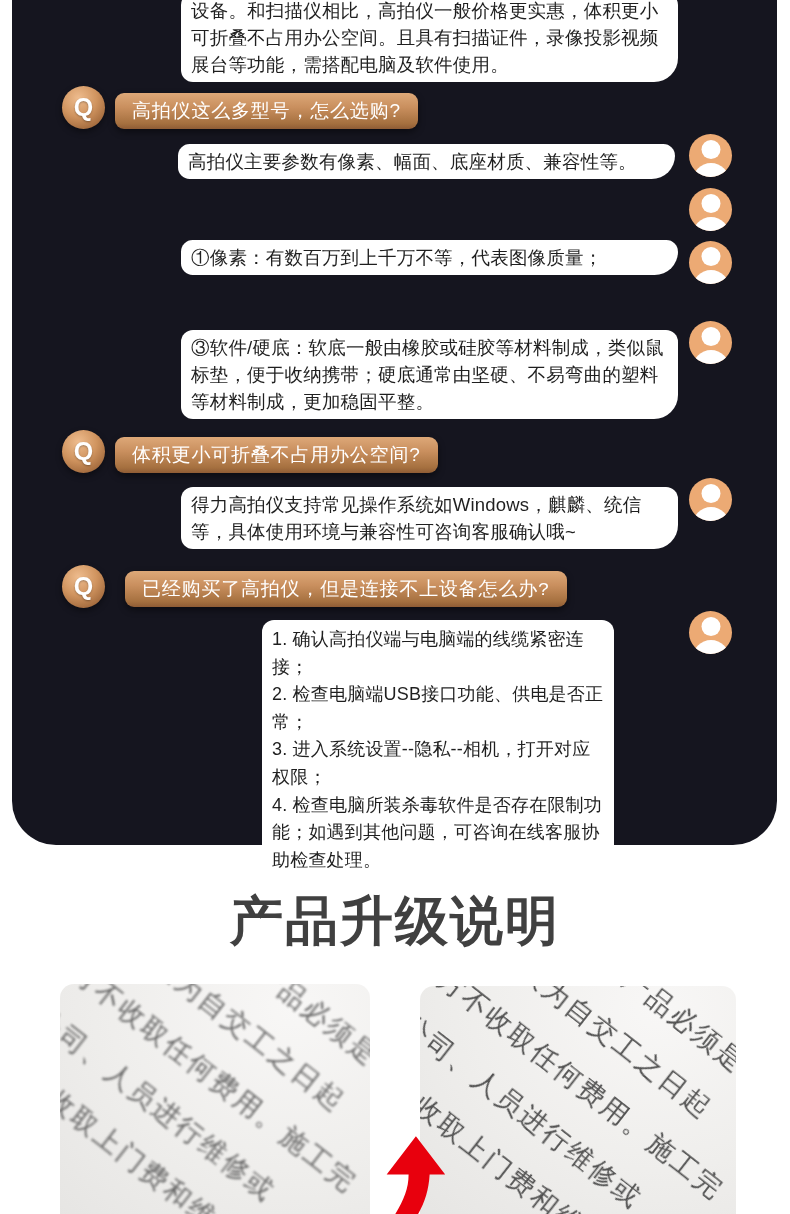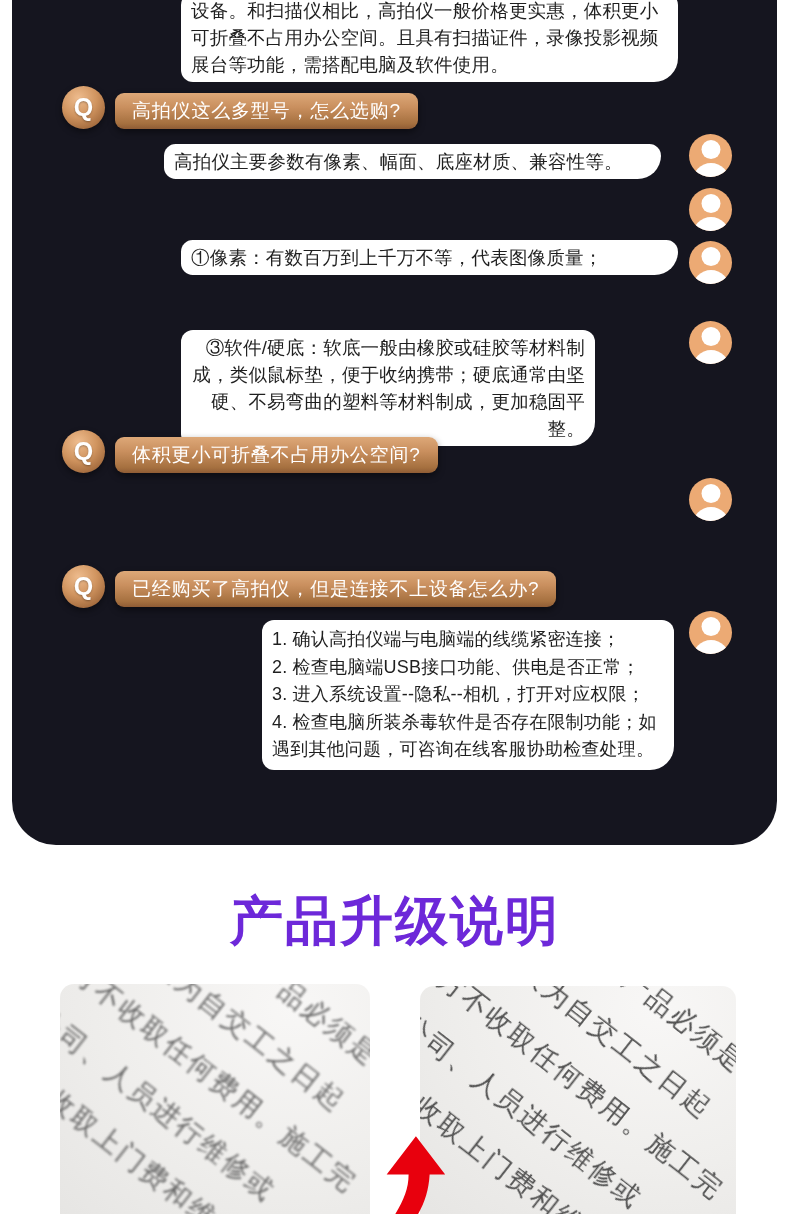--- a/index.html
+++ b/index.html
@@ -46,21 +46,21 @@
     position:absolute; left:50%; top:6px; transform:translateX(-50%);
     width:19px; height:19px; background:#fff; border-radius:50%;
   }
   .avatar .shoulders {
     position:absolute; left:50%; top:29px; transform:translateX(-50%);
     width:37px; height:24px; background:#fff; border-radius:19px 19px 0 0;
   }
   
   .upgrade-title {
     position:absolute; top:886px; left:0; width:790px; text-align:center;
-    font-size:53px; font-weight:900; color:#6d28d9; letter-spacing:2px;
+    font-size:53px; font-weight:900; color:#404040; letter-spacing:2px;
   }
   .photo {
     position:absolute; border-radius:14px; overflow:hidden;
     background:radial-gradient(130% 130% at 75% 8%, #f8f7f6 0%, #efeeec 45%, #e2e1df 100%);
   }
   .photo-text {
     position:absolute; width:600px; transform:rotate(38deg);
     font-size:27px; line-height:57px; letter-spacing:2.5px;
     color:#454545; white-space:nowrap; font-weight:500;
   }
@@ -77,63 +77,64 @@
 
   <div class="abox" style="left:181px; top:-7px; width:497px;">设备。和扫描仪相比，高拍仪一般价格更实惠，体积更小可折叠不占用办公空间。且具有扫描证件，录像投影视频展台等功能，需搭配电脑及软件使用。</div>
 
   <div class="qbadge" style="left:62px; top:86px;">
     <span>Q</span>
   </div>
   <div class="qbanner" style="left:115px; top:93px;">
     <span>高拍仪这么多型号，怎么选购?</span>
   </div>
 
-  <div class="abox" style="left:164px; top:144px; width:497px;">高拍仪主要参数有像素、幅面、底座材质、兼容性等。</div>
+  <div class="abox" style="left:178px; top:144px; width:497px;">高拍仪主要参数有像素、幅面、底座材质、兼容性等。</div>
   <div class="avatar" style="left:689px; top:134px;">
     <div class="head"></div>
     <div class="shoulders"></div>
   </div>
 
   <div class="abox" style="left:181px; top:197px; width:497px;margin-top:43px;">①像素：有数百万到上千万不等，代表图像质量；</div>
   <div class="avatar" style="left:689px; top:188px;">
     <div class="head"></div>
     <div class="shoulders"></div>
   </div>
 
   <div class="avatar" style="left:689px; top:241px;">
     <div class="head"></div>
     <div class="shoulders"></div>
   </div>
 
-  <div class="abox" style="left:181px; top:330px; width:414px;text-align:right;">③软件/硬底：软底一般由橡胶或硅胶等材料制成，类似鼠标垫，便于收纳携带；硬底通常由坚硬、不易弯曲的塑料等材料制成，更加稳固平整。</div>
+  <div class="abox" style="left:181px; top:330px; width:497px;">③软件/硬底：软底一般由橡胶或硅胶等材料制成，类似鼠标垫，便于收纳携带；硬底通常由坚硬、不易弯曲的塑料等材料制成，更加稳固平整。</div>
   <div class="avatar" style="left:689px; top:321px;">
     <div class="head"></div>
     <div class="shoulders"></div>
   </div>
 
   <div class="qbadge" style="left:62px; top:430px;">
     <span>Q</span>
   </div>
   <div class="qbanner" style="left:115px; top:437px;">
     <span>体积更小可折叠不占用办公空间?</span>
   </div>
 
+  <div class="abox" style="left:181px; top:487px; width:497px;">得力高拍仪支持常见操作系统如Windows，麒麟、统信等，具体使用环境与兼容性可咨询客服确认哦~</div>
   <div class="avatar" style="left:689px; top:478px;">
     <div class="head"></div>
     <div class="shoulders"></div>
   </div>
 
   <div class="qbadge" style="left:62px; top:565px;">
     <span>Q</span>
   </div>
-  <div class="qbanner" style="left:115px; top:571px;">
+  <div class="qbanner" style="left:125px; top:571px;font-family:Liberation Mono, monospace;">
     <span>已经购买了高拍仪，但是连接不上设备怎么办?</span>
   </div>
 
-  <div class="abox" style="left:262px; top:620px; width:412px; font-size:18px; line-height:27.6px; padding:6px 10px;">1. 确认高拍仪端与电脑端的线缆紧密连接；
+  <div class="abox" style="left:262px; top:620px; width:352px; font-size:18px; line-height:27.6px; padding:6px 10px;">1. 确认高拍仪端与电脑端的线缆紧密连接；
 2. 检查电脑端USB接口功能、供电是否正常；
 3. 进入系统设置--隐私--相机，打开对应权限；
 4. 检查电脑所装杀毒软件是否存在限制功能；如遇到其他问题，可咨询在线客服协助检查处理。</div>
   <div class="avatar" style="left:689px; top:611px;">
     <div class="head"></div>
     <div class="shoulders"></div>
   </div>
 
   <div class="upgrade-title">产品升级说明</div>
 

